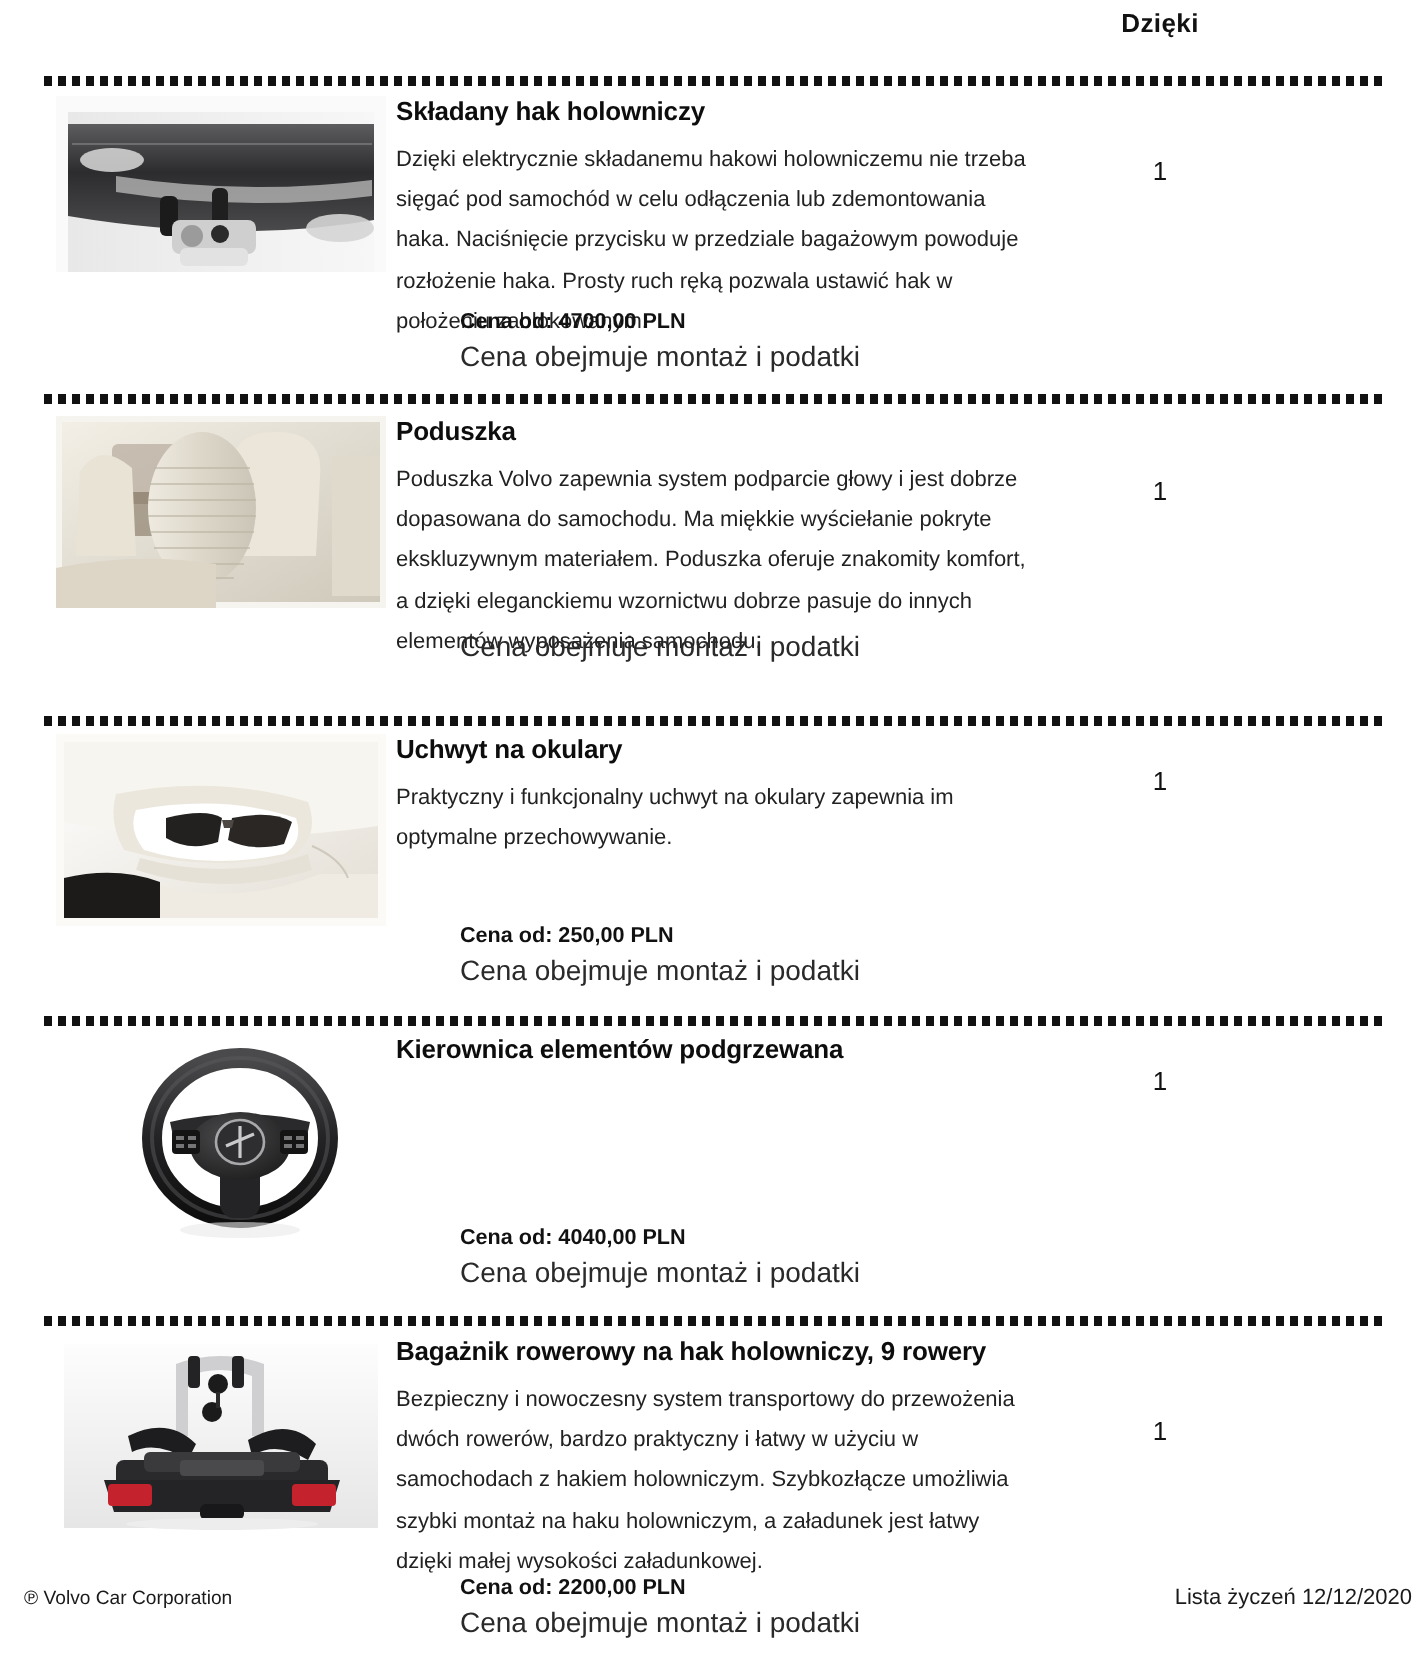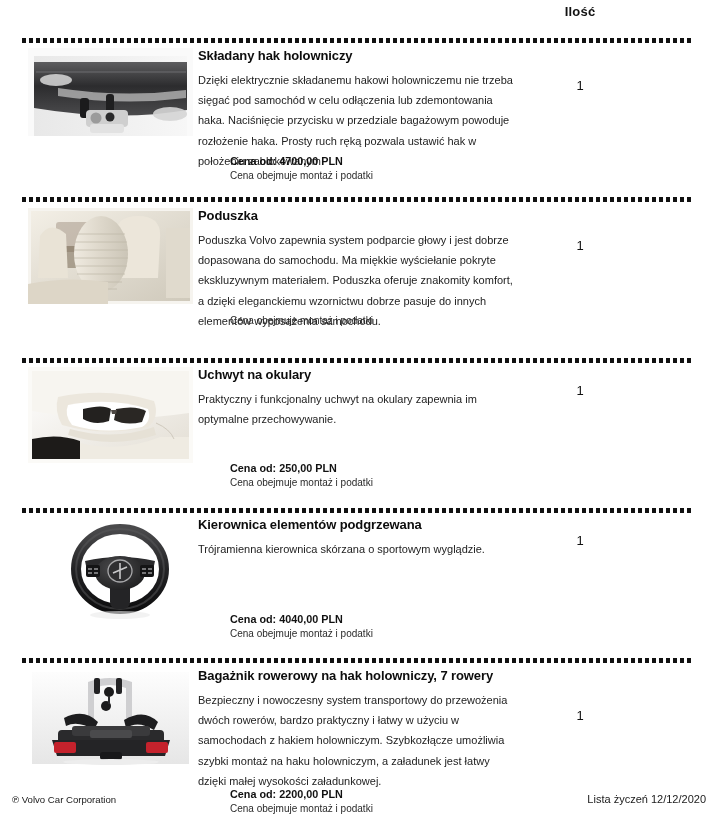--- a/index.html
+++ b/index.html
@@ -93,21 +93,21 @@
     margin: 0;
   }
   .p-price {
     font-size: 10.8px;
     font-weight: bold;
     color: #111;
     margin: 0;
     line-height: 1.35;
   }
   .p-note {
-    font-size: 10px;
+    font-size: 14px;
     color: #2a2a2a;
     margin: 0;
     line-height: 1.35;
   }
   .pricebox { position: absolute; left: 198px; width: 322px; margin-left: 32px; }
 
   .qty {
     position: absolute;
     left: 500px;
     width: 160px;
@@ -154,21 +154,21 @@
     white-space: nowrap;
     pointer-events: none;
   }
 </style>
 </head>
 <body>
 
 <div class="page">
 
   <div class="header">
-    <div class="header-qty">Ilość</div>
+    <div class="header-qty">Dzięki</div>
   </div>
 
   <div class="sep" style="top:38px;"></div>
   <div class="sep" style="top:197px;"></div>
   <div class="sep" style="top:358px;"></div>
   <div class="sep" style="top:508px;"></div>
   <div class="sep" style="top:658px;"></div>
 
   <div class="row" style="top:48px;">
     <div class="thumb">
@@ -322,21 +322,20 @@
           <rect x="82" y="51" width="4" height="2"></rect>
             <rect x="88" y="51" width="4" height="2"></rect>
           <rect x="82" y="55" width="4" height="2"></rect>
             <rect x="88" y="55" width="4" height="2"></rect>
         </g>
         <ellipse cx="60" cy="98" rx="30" ry="4" fill="#e9e9e9" opacity=".6"></ellipse>
       </svg>
     </div>
     <div class="info">
       <div class="p-title">Kierownica elementów podgrzewana</div>
-      <div class="p-desc">Trójramienna kierownica skórzana o sportowym wyglądzie.</div>
     </div>
     <div class="pricebox" style="top:95px;">
       <div class="p-price">Cena od: 4040,00 PLN</div>
       <div class="p-note">Cena obejmuje montaż i podatki</div>
     </div>
     <div class="qty" style="top:16px;">1</div>
   </div>
 
   <div class="row" style="top:668px;">
     <div class="thumb" style="height:100px;">
@@ -361,21 +360,21 @@
         <rect x="44" y="58" width="78" height="10" rx="3" fill="#3a3a3c"></rect>
         <rect x="62" y="62" width="42" height="8" rx="2" fill="#4a4a4c"></rect>
         <path d="M24 72 h118 l-5 16 h-108 z" fill="#242426"></path>
         <rect x="26" y="74" width="22" height="11" rx="2" fill="#c4222c"></rect>
         <rect x="118" y="74" width="22" height="11" rx="2" fill="#c4222c"></rect>
         <rect x="72" y="84" width="22" height="8" rx="3" fill="#18181a"></rect>
         <ellipse cx="83" cy="94" rx="48" ry="3" fill="#ededed"></ellipse>
       </svg>
     </div>
     <div class="info">
-      <div class="p-title">Bagażnik rowerowy na hak holowniczy, 7 rowery</div>
+      <div class="p-title">Bagażnik rowerowy na hak holowniczy, 9 rowery</div>
       <div class="p-desc">Bezpieczny i nowoczesny system transportowy do przewożenia dwóch rowerów, bardzo praktyczny i łatwy w użyciu w samochodach z hakiem holowniczym. Szybkozłącze umożliwia szybki montaż na haku holowniczym, a załadunek jest łatwy dzięki małej wysokości załadunkowej.</div>
     </div>
     <div class="pricebox" style="top:119px;">
       <div class="p-price">Cena od: 2200,00 PLN</div>
       <div class="p-note">Cena obejmuje montaż i podatki</div>
     </div>
     <div class="qty" style="top:40px;">1</div>
   </div>
 
   <div class="footer-left">℗ Volvo Car Corporation</div>

